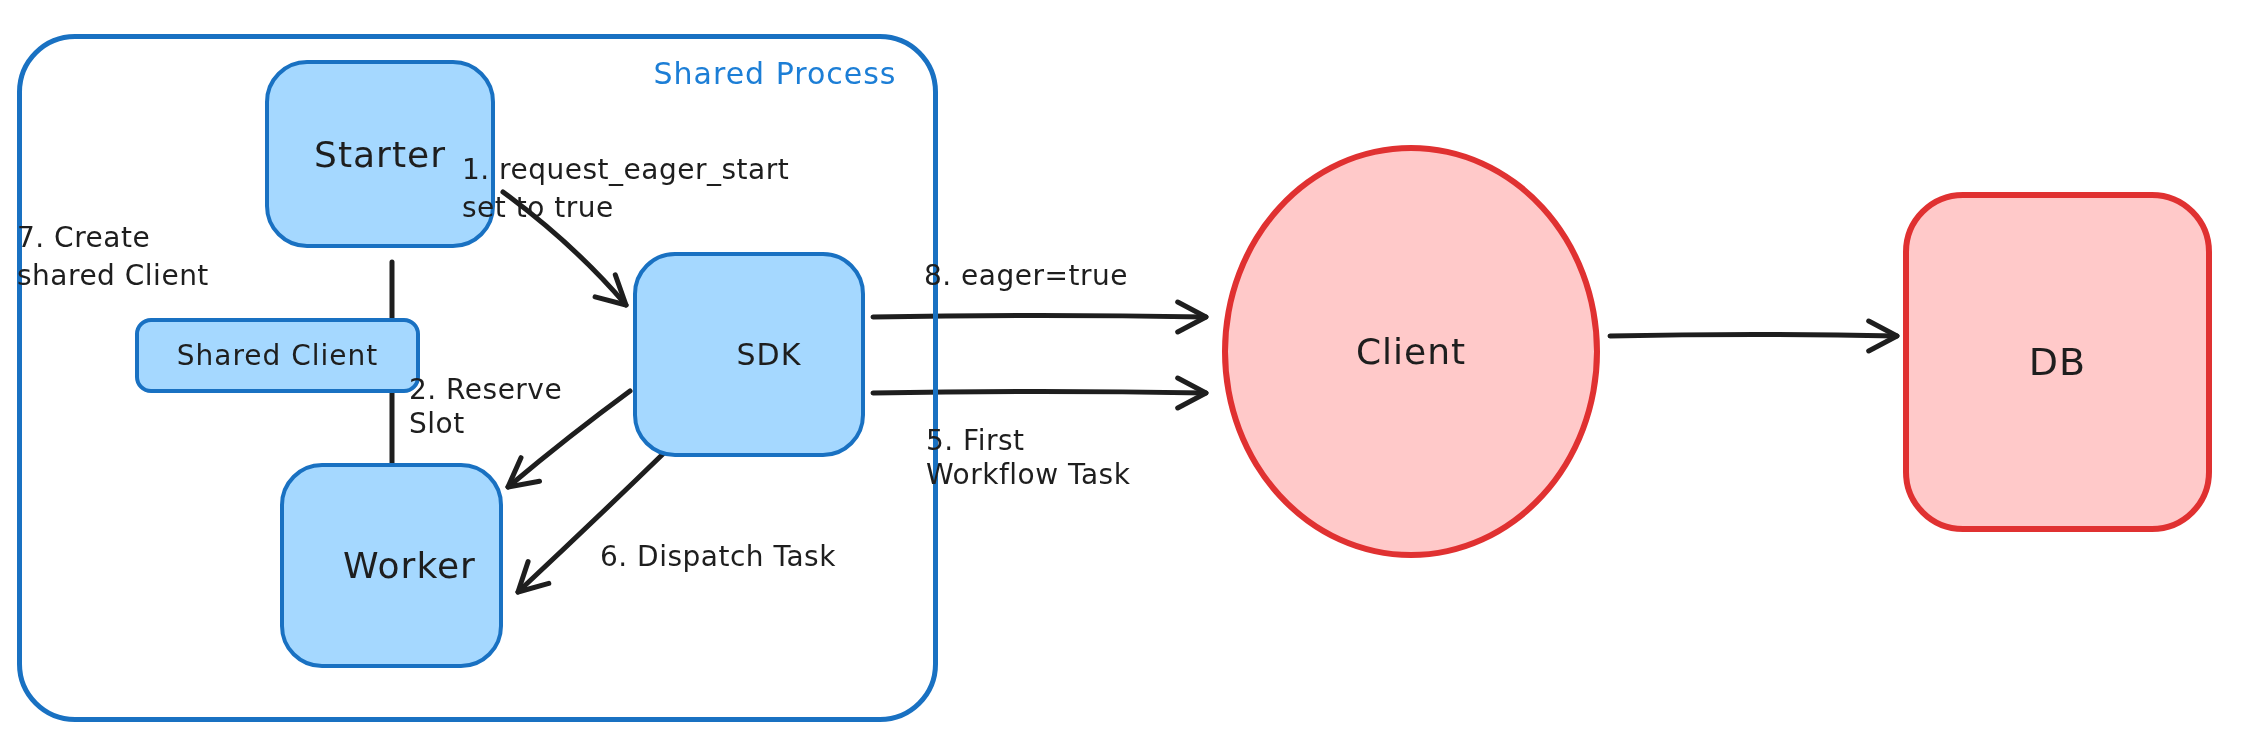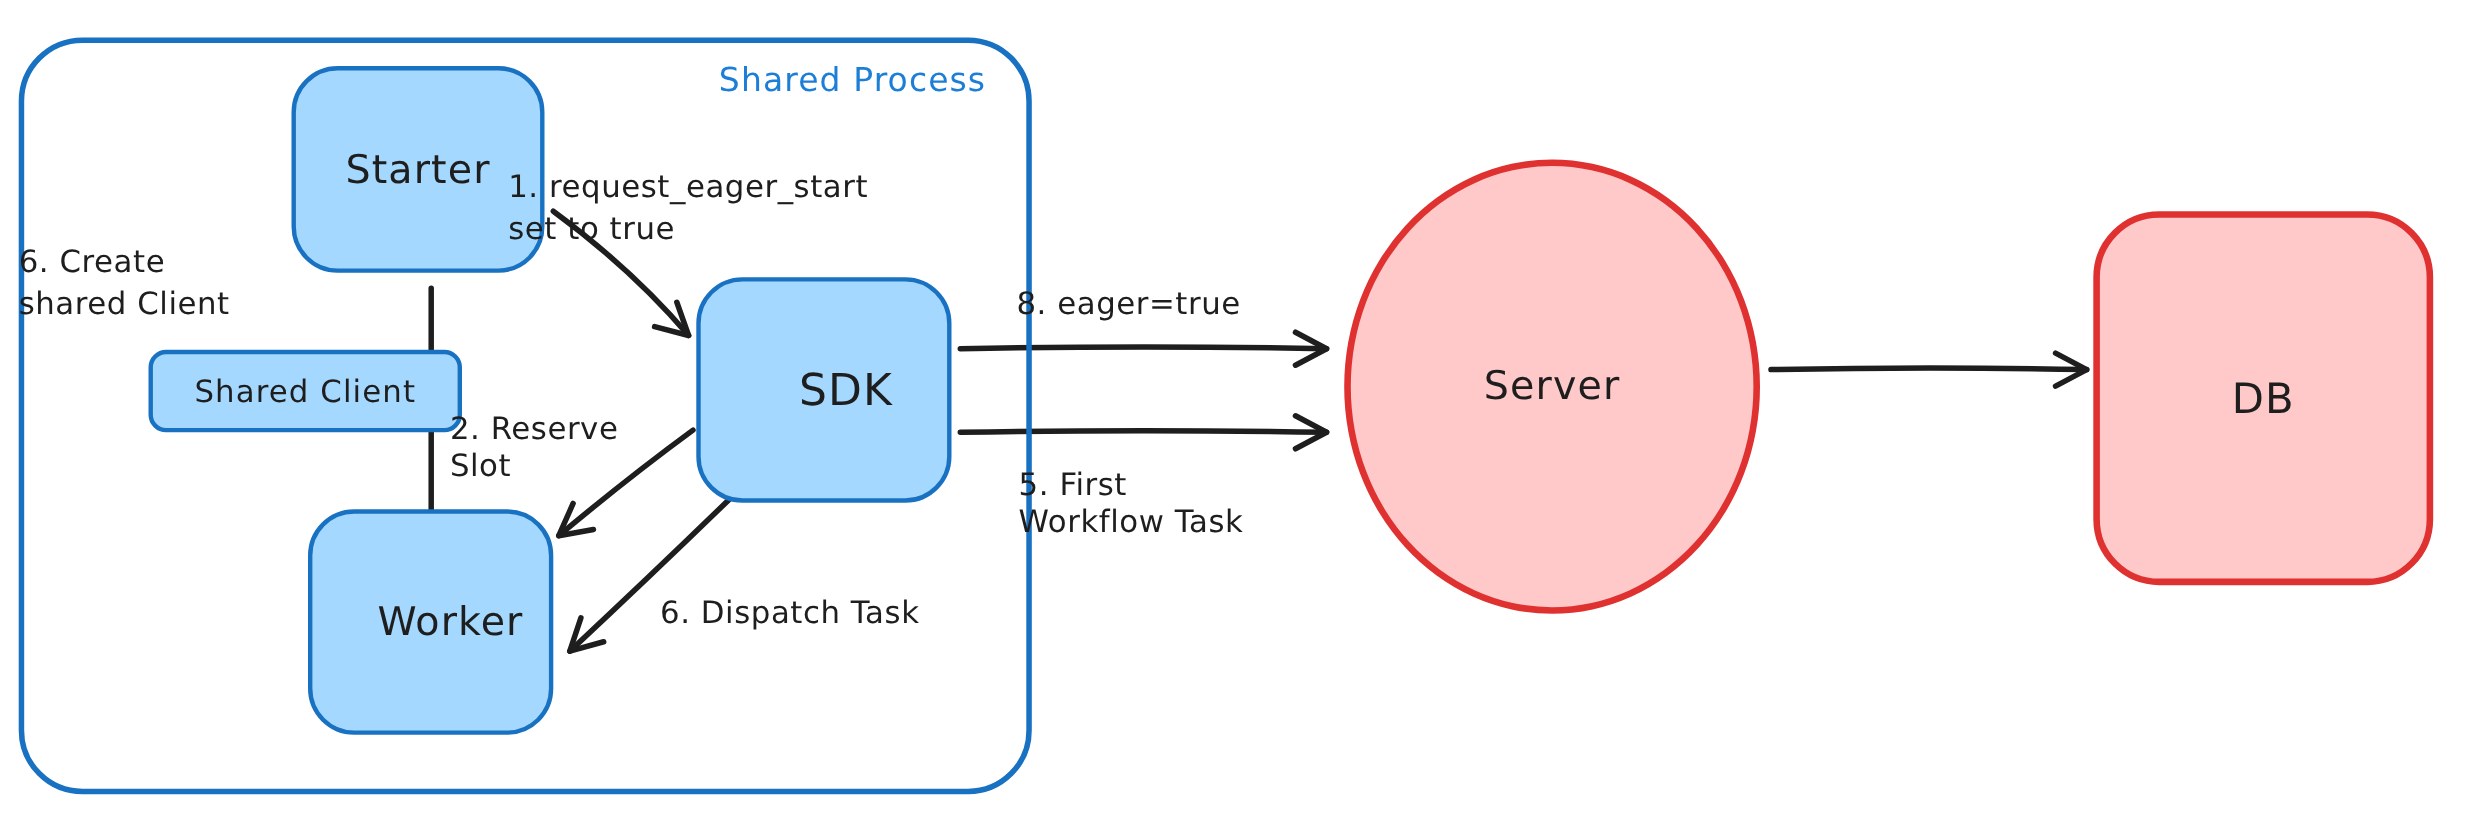--- a/index.html
+++ b/index.html
@@ -28,21 +28,21 @@
     position:absolute;left:17px;top:34px;width:921px;height:688px;
     border:5px solid var(--blue-stroke);border-radius:58px;background:transparent;
   }
   .shared-process-label{
     position:absolute;left:600px;top:56px;width:350px;text-align:center;
     color:var(--label-blue);font-size:30px;letter-spacing:1px;
   }
   .starter{left:265px;top:60px;width:230px;height:188px;border-radius:42px;}
   .shared-client{left:135px;top:318px;width:285px;height:75px;border-radius:16px;font-size:28px;}
   .worker{left:280px;top:463px;width:223px;height:205px;border-radius:42px;padding-left:36px;}
-  .sdk{left:633px;top:252px;width:232px;height:205px;border-radius:42px;font-size:40px;padding-left:40px;}
+  .sdk{left:633px;top:252px;width:232px;height:205px;border-radius:42px;font-size:30px;padding-left:40px;}
   .server{left:1222px;top:145px;width:378px;height:413px;border-radius:50%;}
   .db{left:1903px;top:192px;width:309px;height:340px;border-radius:60px;font-size:38px;}
   .annotation{
     position:absolute;font-size:28px;line-height:38px;
     letter-spacing:0.5px;color:var(--ink);white-space:nowrap;
   }
   .ann-create{left:17px;top:219px;width:280px;}
   .ann-request{left:462px;top:151px;width:420px;}
   .ann-reserve{left:409px;top:373px;width:220px;line-height:34px;}
   .ann-eager{left:924px;top:257px;width:300px;}
@@ -93,28 +93,28 @@
   <div class="node shared-client">
     <span>Shared Client</span>
   </div>
   <div class="node worker">
     <span>Worker</span>
   </div>
   <div class="node sdk">
     <span>SDK</span>
   </div>
   <div class="node red server">
-    <span>Server</span>
+    <span>Client</span>
   </div>
   <div class="node red db">
     <span>DB</span>
   </div>
 
   <div class="annotation ann-create">
-    <span class="ann-line">6. Create</span>
+    <span class="ann-line">7. Create</span>
     <span class="ann-line">shared Client</span>
   </div>
   <div class="annotation ann-request">
     <span class="ann-line">1. request_eager_start</span>
     <span class="ann-line">set to true</span>
   </div>
   <div class="annotation ann-reserve">
     <span class="ann-line">2. Reserve</span>
     <span class="ann-line">Slot</span>
   </div>

